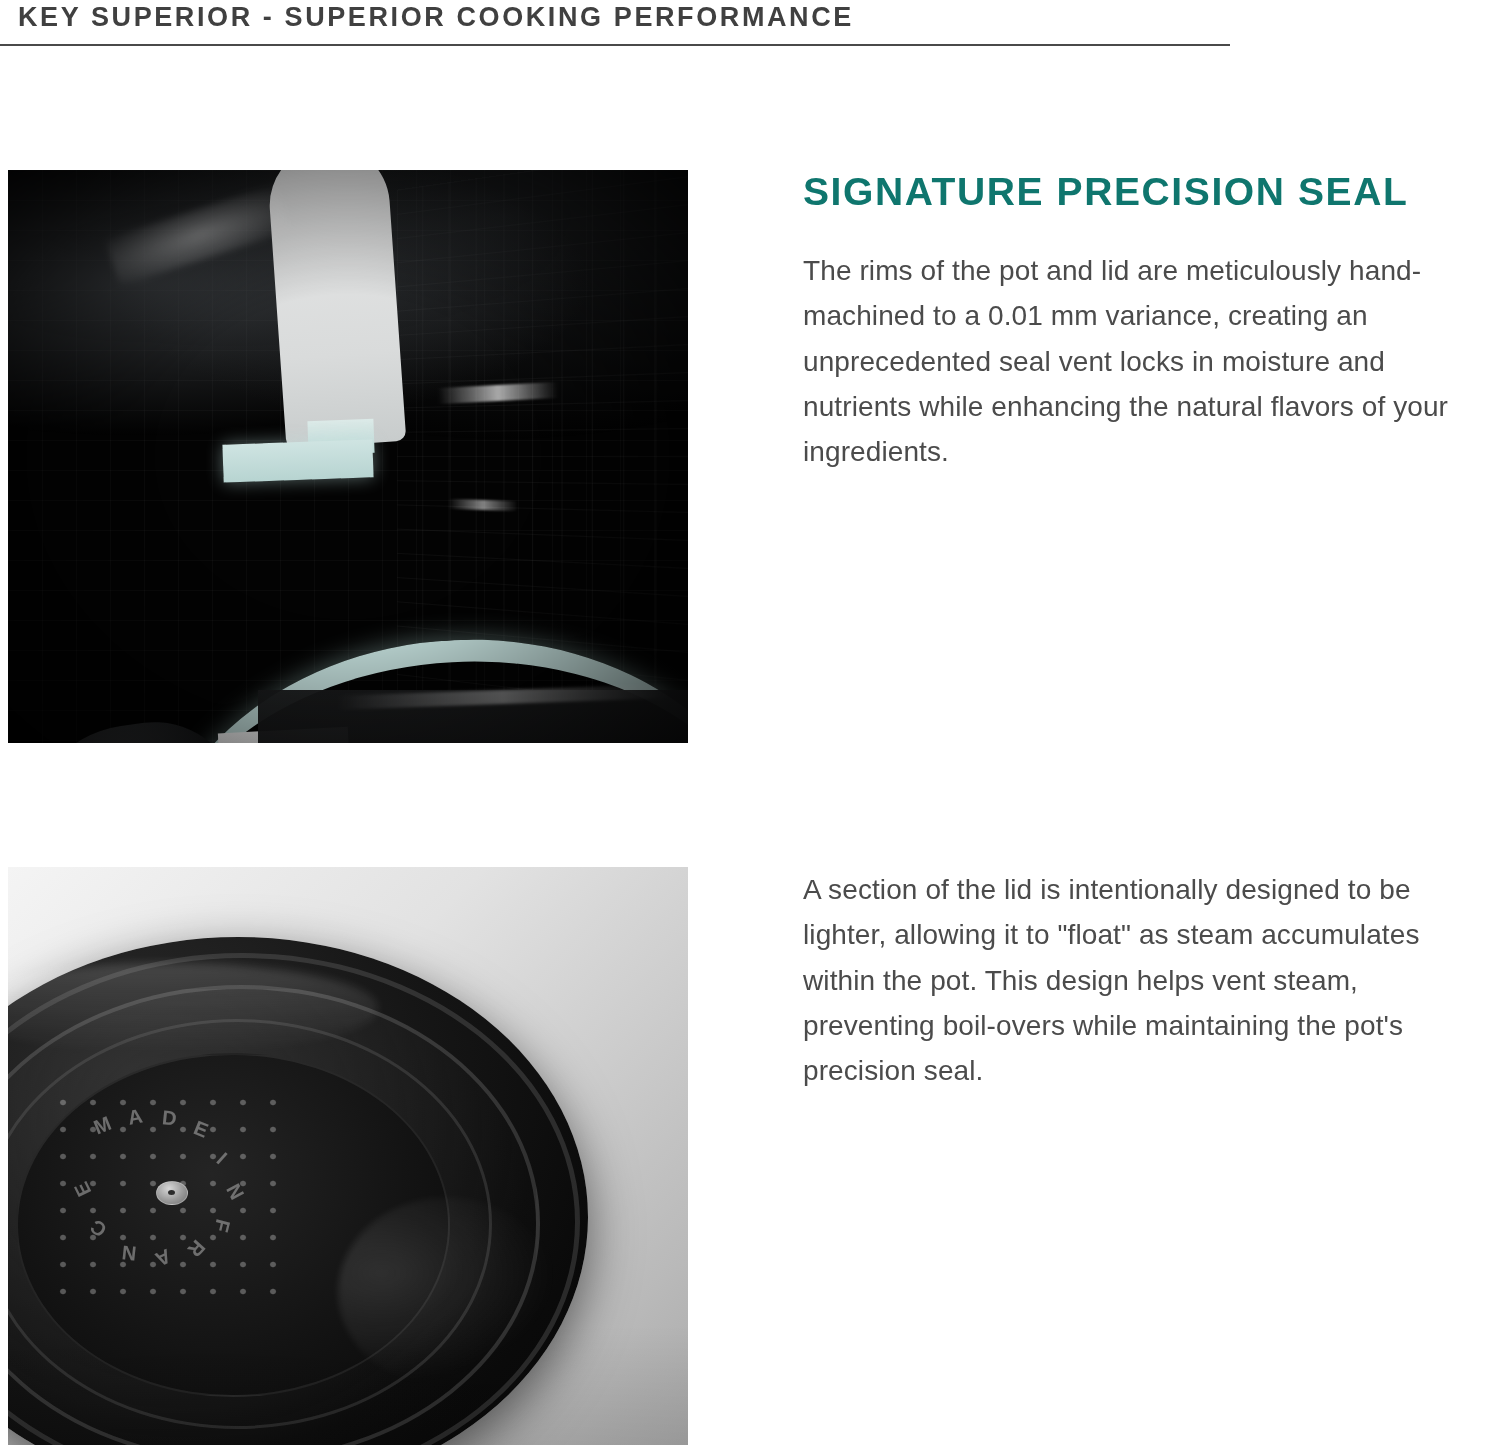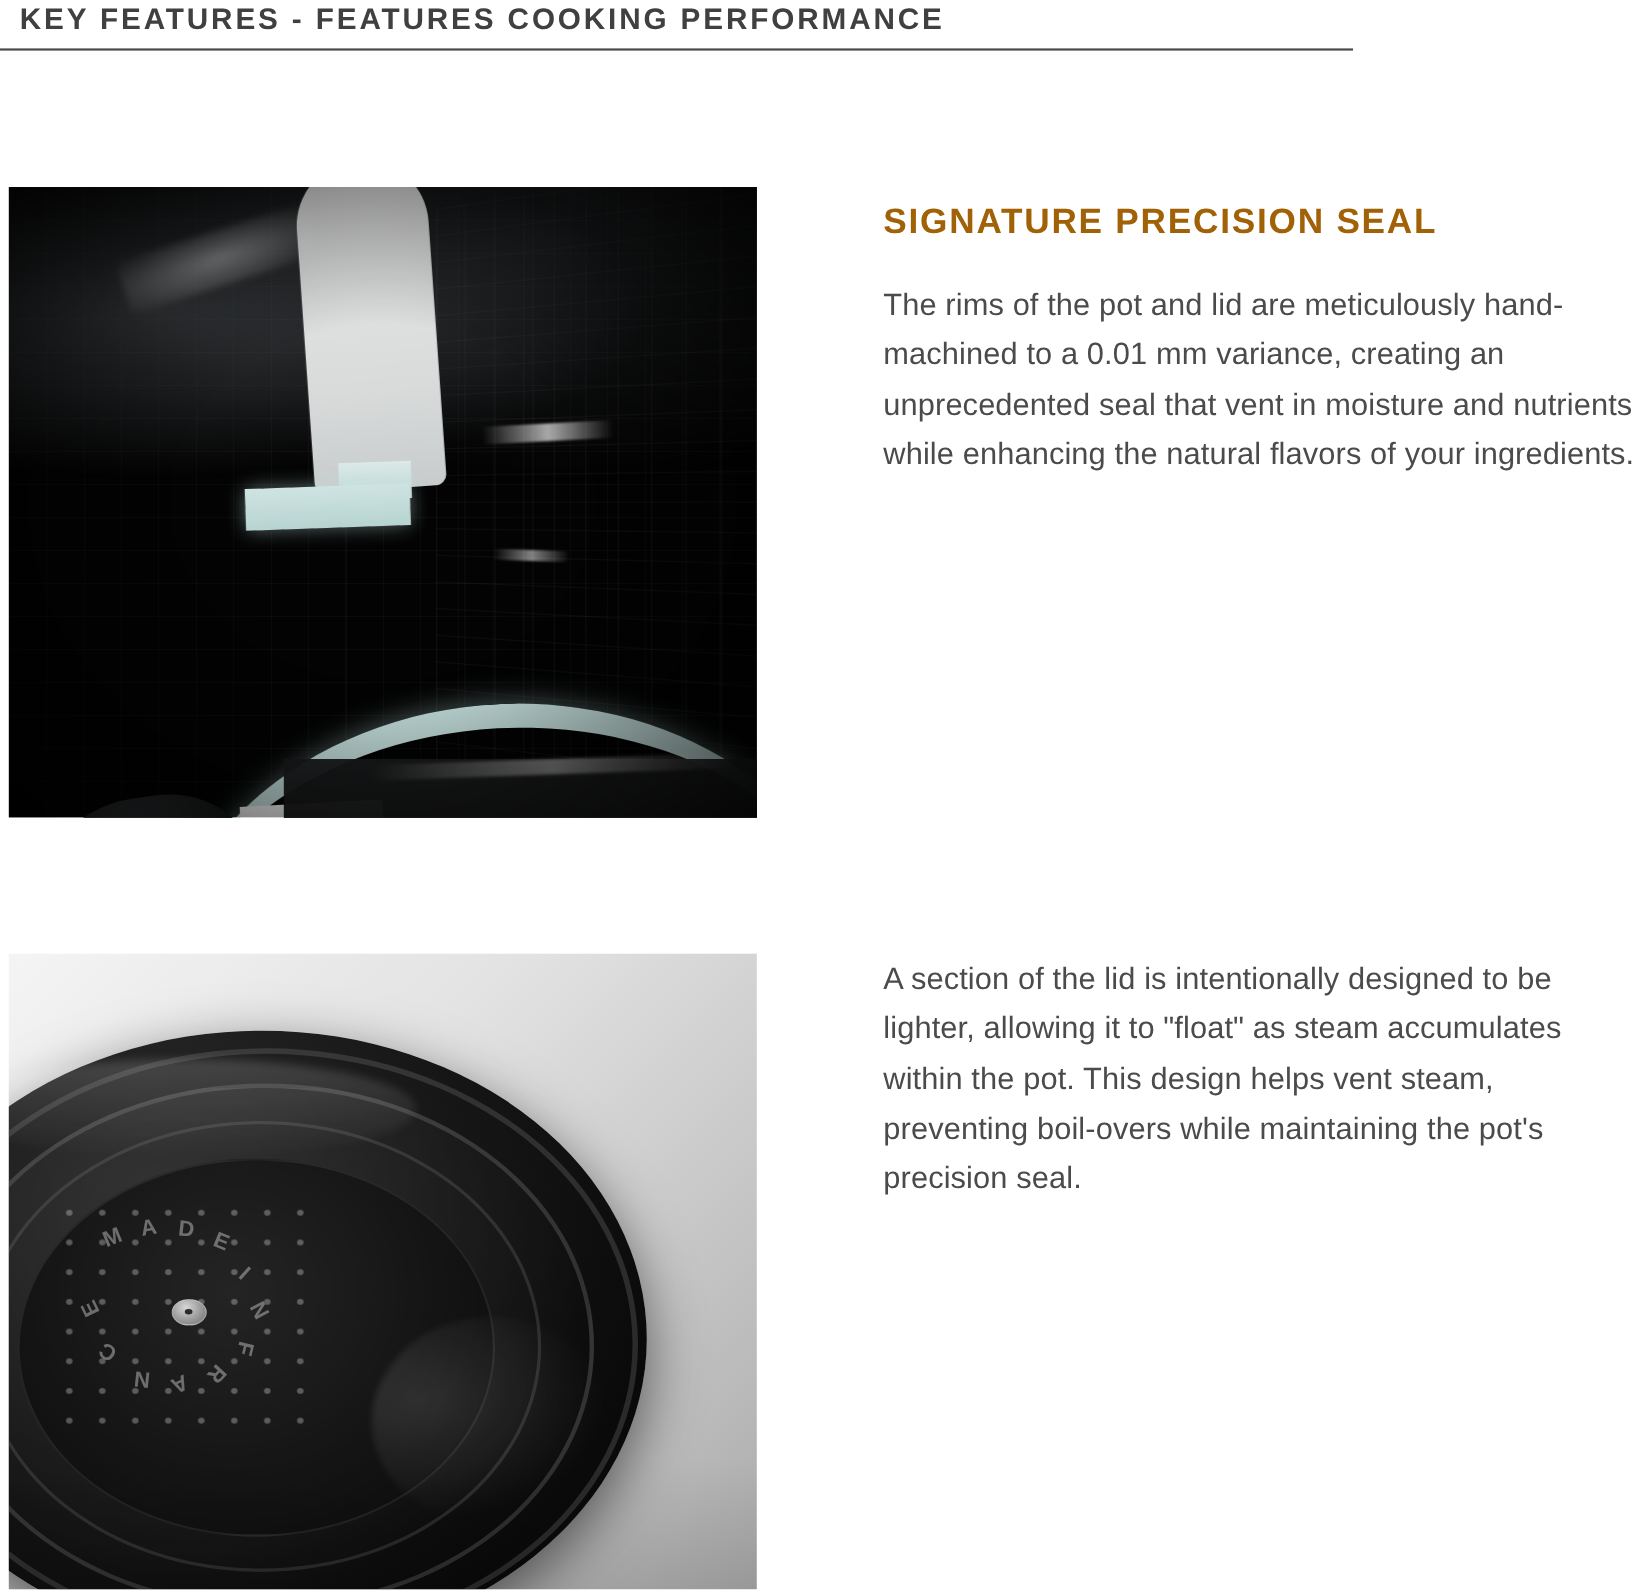--- a/index.html
+++ b/index.html
@@ -71,25 +71,25 @@
     height: 578px;
   }
 
   .feature-text {
     position: absolute;
     left: 803px;
     top: 0;
     width: 690px;
   }
   .feature-heading {
-    font-size: 32px;
+    font-size: 39px;
     font-weight: bold;
     letter-spacing: 1.6px;
-    color: #a16207;
-    margin: 13px 0 34px 0;
+    color: #0f766e;
+    margin: 0 0 34px 0;
     white-space: nowrap;
   }
   .feature-body {
     font-size: 28px;
     line-height: 1.62;
     color: #4b4b4b;
     margin: 0;
     letter-spacing: 0.1px;
   }
 
@@ -378,21 +378,21 @@
     height: 120px;
     background: linear-gradient(180deg, rgba(0,0,0,0) 0%, rgba(0,0,0,0.10) 100%);
   }
 </style>
 </head>
 <body>
 
 <div class="page">
 
   <div class="header">
-    <div class="header-title">KEY FEATURES - FEATURES COOKING PERFORMANCE</div>
+    <div class="header-title">KEY SUPERIOR - SUPERIOR COOKING PERFORMANCE</div>
     <div class="header-rule"></div>
   </div>
 
   <div class="feature-row row-1">
     <div class="feature-image img-seal">
       <div class="grid"></div>
       <div class="grid-warp"></div>
       <div class="lid-mass"></div>
       <div class="white-wedge"></div>
       <div class="seal-upper-step"></div>
@@ -403,21 +403,21 @@
       <div class="handle"></div>
       <div class="handle-dots"></div>
       <div class="spec-1"></div>
       <div class="spec-2"></div>
       <div class="spec-3"></div>
       <div class="spec-4"></div>
       <div class="vignette"></div>
     </div>
     <div class="feature-text">
       <h2 class="feature-heading">SIGNATURE PRECISION SEAL</h2>
-      <p class="feature-body">The rims of the pot and lid are meticulously hand-machined to a 0.01 mm variance, creating an unprecedented seal that vent in moisture and nutrients while enhancing the natural flavors of your ingredients.</p>
+      <p class="feature-body">The rims of the pot and lid are meticulously hand-machined to a 0.01 mm variance, creating an unprecedented seal vent locks in moisture and nutrients while enhancing the natural flavors of your ingredients.</p>
     </div>
   </div>
 
   <div class="feature-row row-2">
     <div class="feature-image img-lid">
       <div class="lid-outer"></div>
       <div class="lid-rim"></div>
       <div class="lid-ring-1"></div>
       <div class="lid-ring-2"></div>
       <div class="lid-inner"></div>

